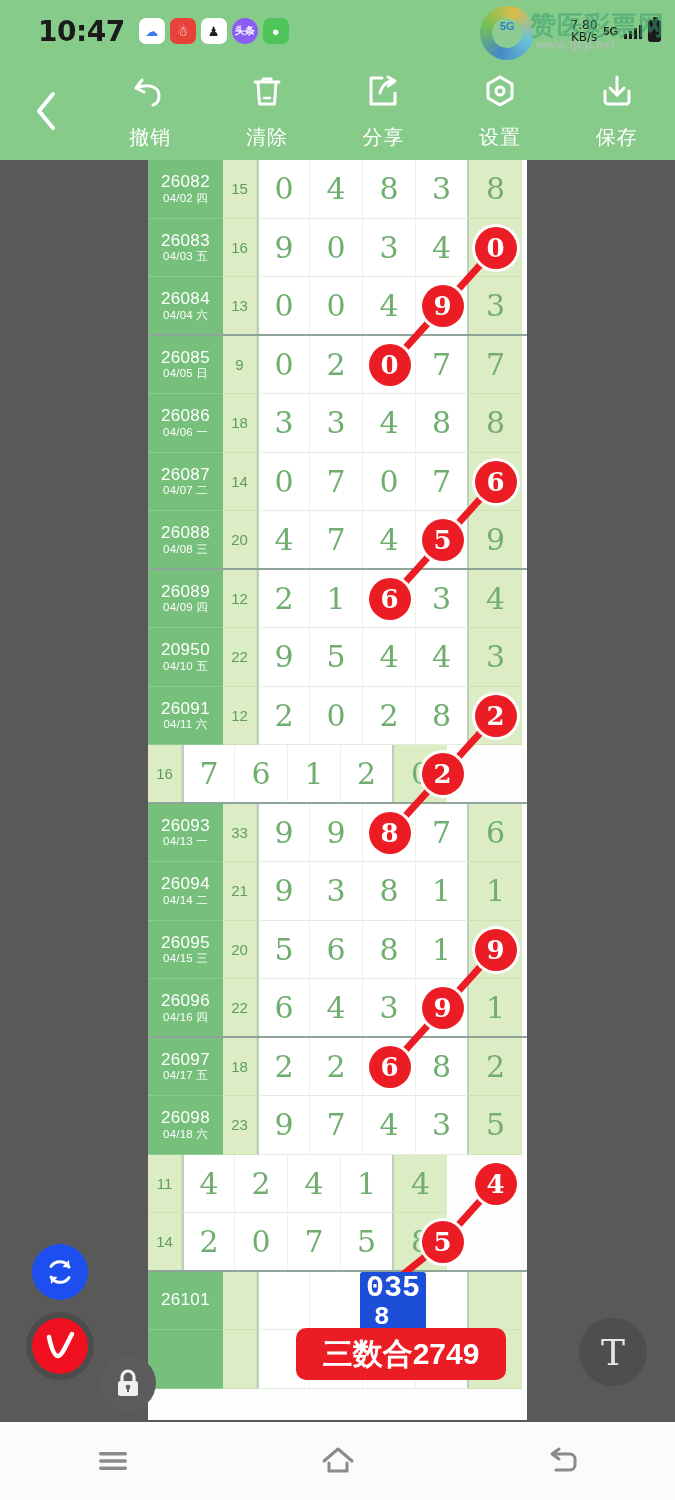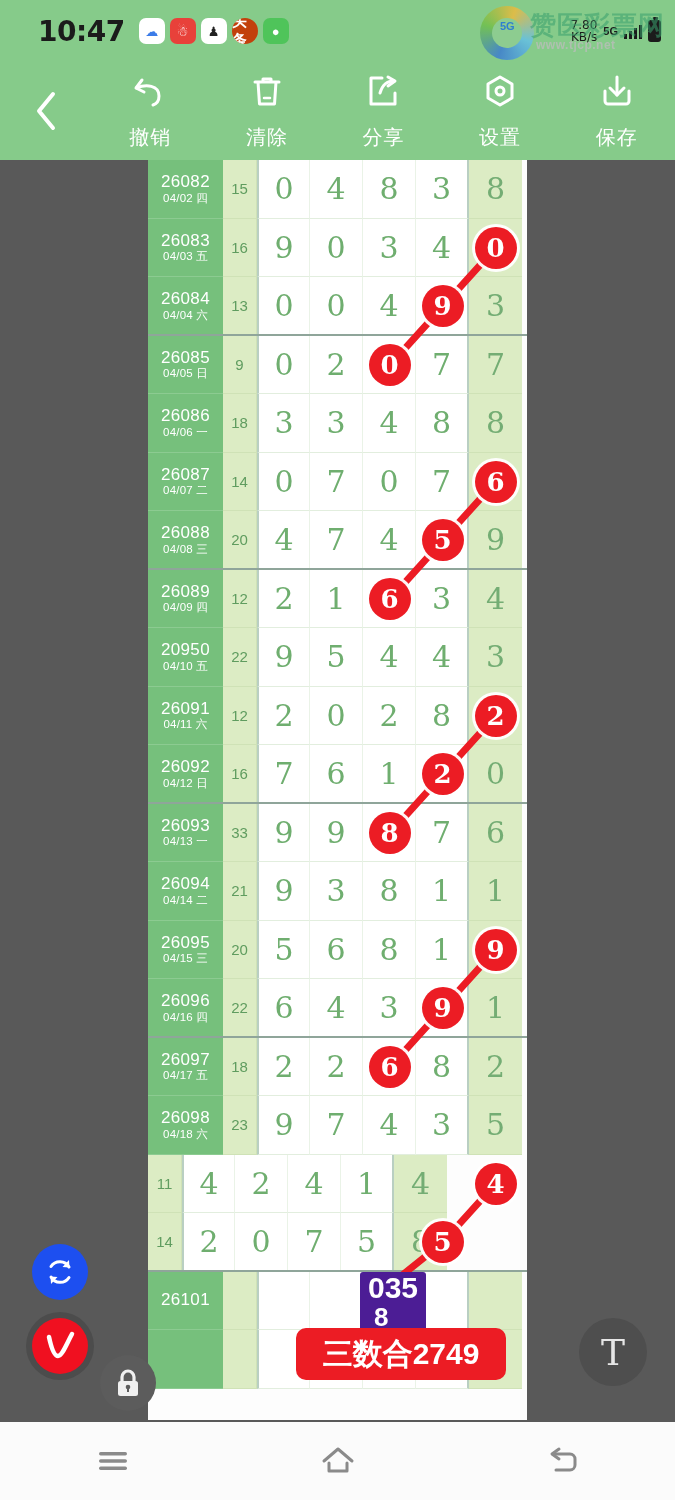--- a/index.html
+++ b/index.html
@@ -23,21 +23,21 @@
   }
   #sb-apps{ display:flex; align-items:center; gap:5px; margin-left:14px; }
   .appicon{
     width:26px;height:26px;border-radius:7px;
     display:flex;align-items:center;justify-content:center;
     font-size:13px;color:#fff;font-weight:bold;overflow:hidden;
   }
   .ai-baidu{background:#fff;color:#3c7ce8;}
   .ai-red{background:#e8413a;}
   .ai-qq{background:#fff;color:#222;}
-  .ai-toutiao{background:#c2410c;font-size:15px;border-radius:13px;}
+  .ai-toutiao{background:#8b5cf6;font-size:10px;border-radius:13px;}
   .ai-wechat{background:#4fc45a;}
 
   #sb-right{
     margin-left:auto; display:flex; align-items:center;
     margin-right:14px; gap:6px;
   }
   #netspeed{
     font-size:12px;font-weight:normal;color:#1b1b1b;line-height:12px;text-align:right;
     font-family:"DejaVu Sans",sans-serif;
   }
@@ -147,22 +147,22 @@
   }
   .mline{
     position:absolute; height:7px; background:#ec1c24;
     transform-origin:0 50%; border-radius:3px; z-index:5;
   }
 
   
   #anno{ position:absolute; left:0; top:0; width:379px; height:1260px; z-index:7; pointer-events:none;}
   #anno-stem{
     position:absolute; left:212px; top:1112px; width:66px; height:68px;
-    background:#4c1d95; color:#fff; border-radius:3px;
-    font-family:Liberation Sans, sans-serif;
+    background:#1d4ed8; color:#fff; border-radius:3px;
+    font-family:Liberation Mono, monospace;
   }
   #anno-stem .l1{ font-size:30px; font-weight:bold; line-height:32px; text-align:center;}
   #anno-stem .l2{ font-size:26px; font-weight:bold; line-height:26px; text-align:left; padding-left:14px;}
   #anno-bar{
     position:absolute; left:148px; top:1168px; width:210px; height:52px;
     background:#ec1c24; border-radius:10px; color:#fff;
     display:flex; align-items:center; justify-content:center;
     font-size:30px; font-weight:bold; letter-spacing:0px;
   }
 
@@ -398,24 +398,20 @@
           <div class="pdate">04/11 六</div>
         </div>
         <div class="c-sum">12</div>
         <div class="c-num first">2</div>
         <div class="c-num">0</div>
         <div class="c-num">2</div>
         <div class="c-num last-num">8</div>
         <div class="c-tail">2</div>
       </div>
       <div class="row sep-bottom">
-        <div class="c-period">
-          <div class="pno">26092</div>
-          <div class="pdate">04/12 日</div>
-        </div>
         <div class="c-sum">16</div>
         <div class="c-num first">7</div>
         <div class="c-num">6</div>
         <div class="c-num">1</div>
         <div class="c-num last-num">2</div>
         <div class="c-tail">0</div>
       </div>
       <div class="row">
         <div class="c-period">
           <div class="pno">26093</div>

